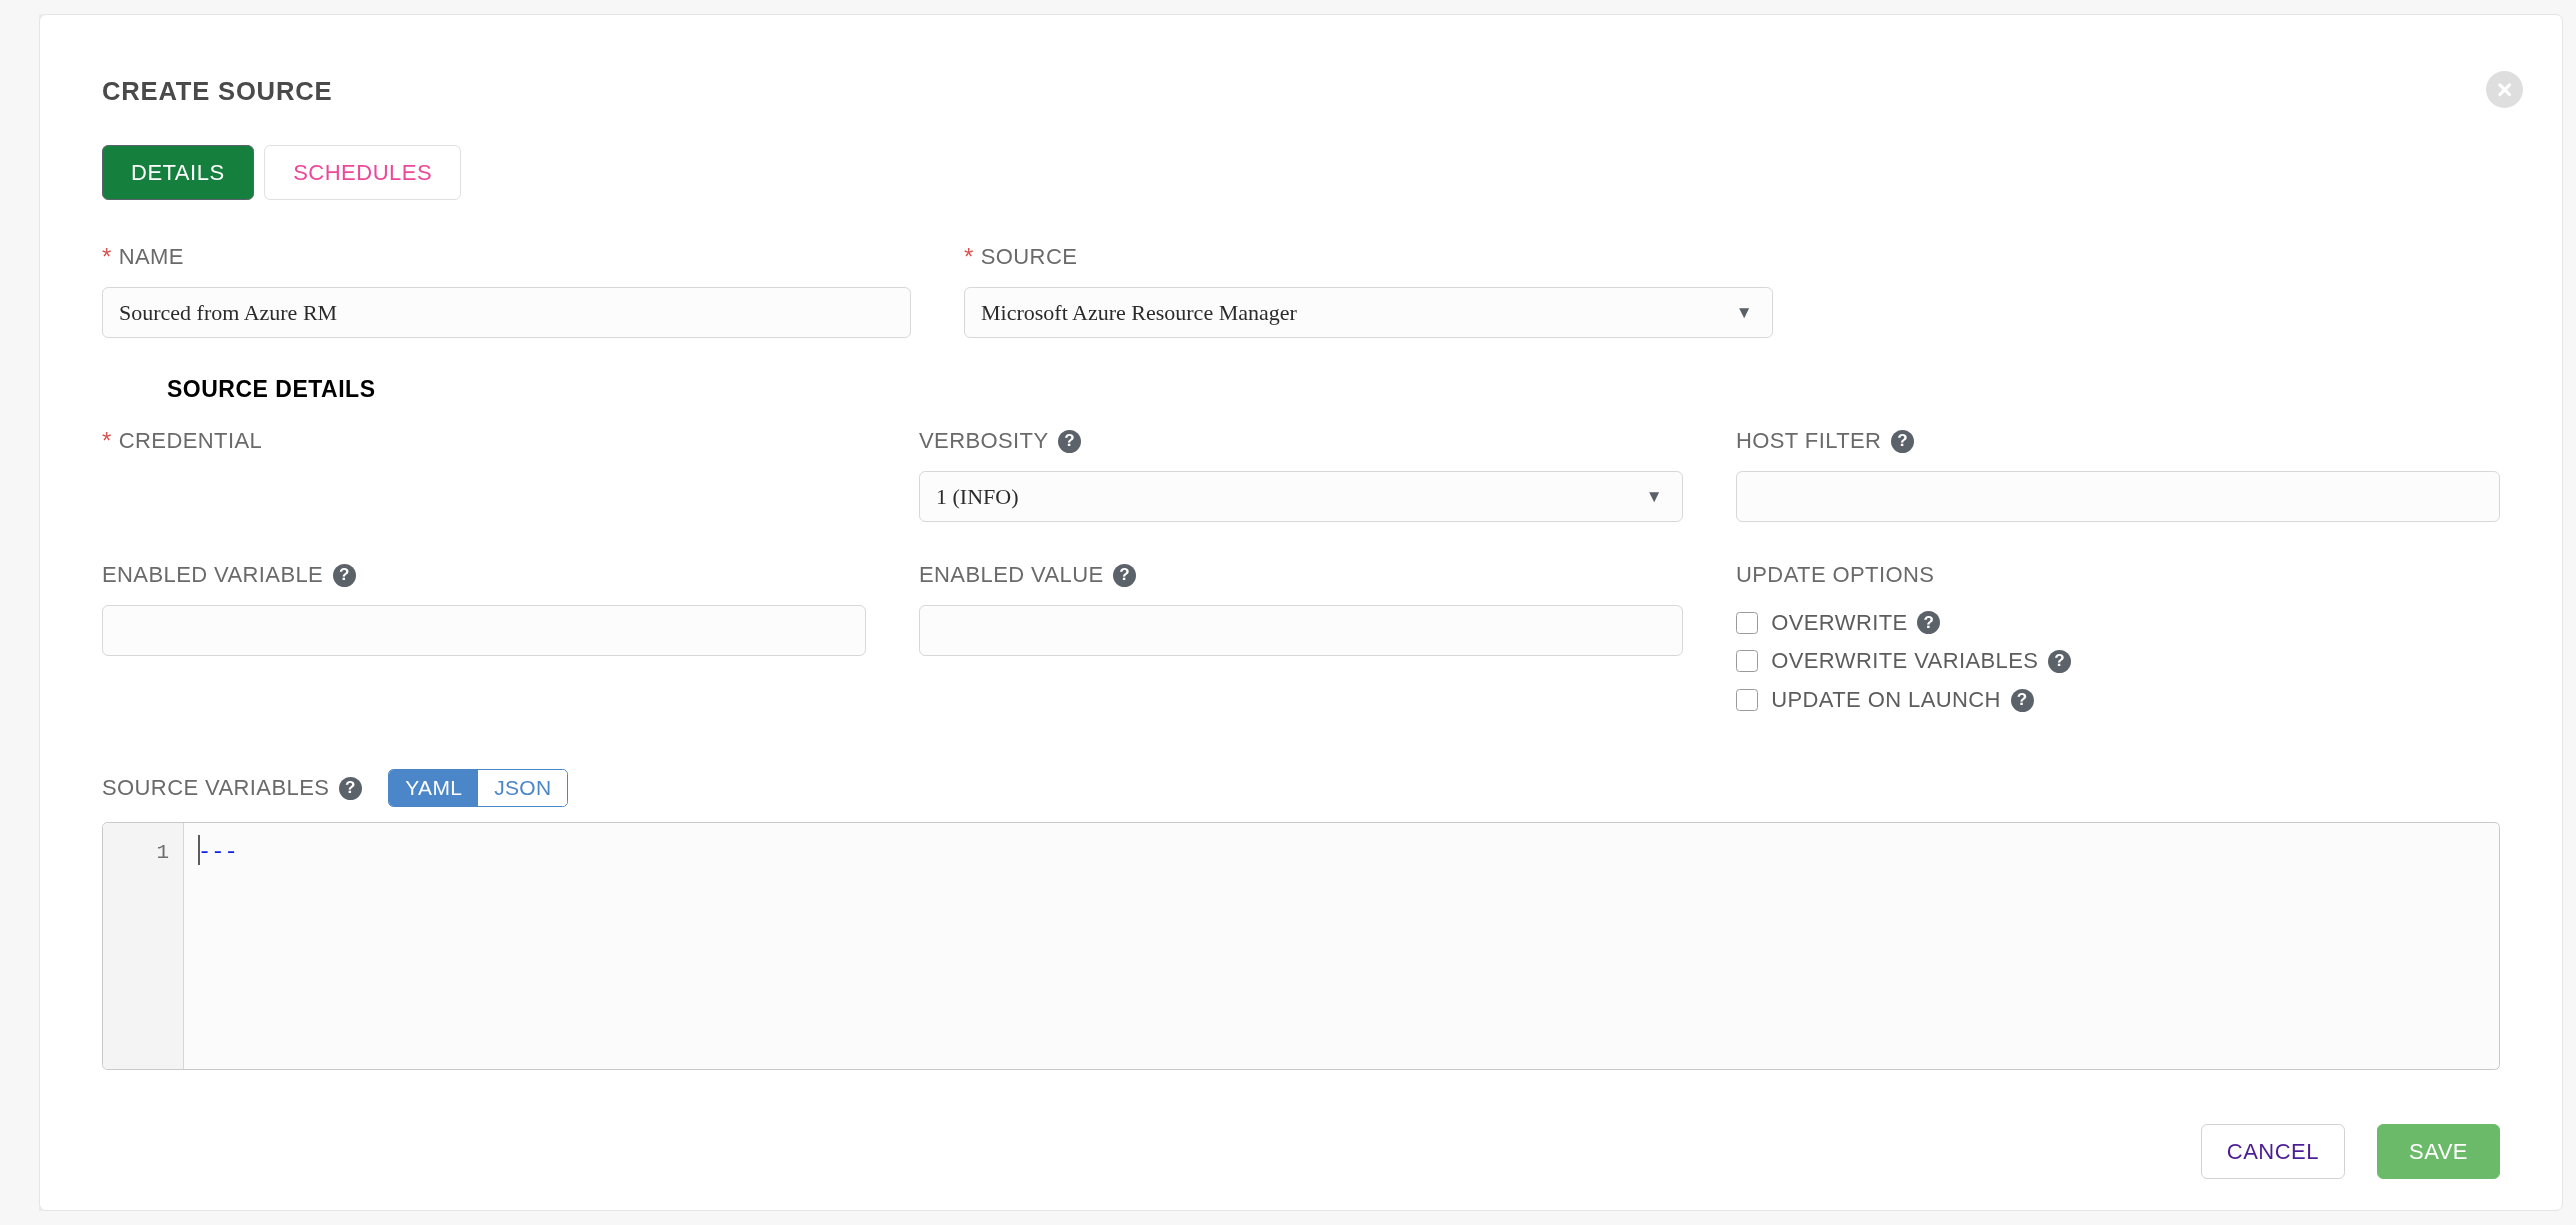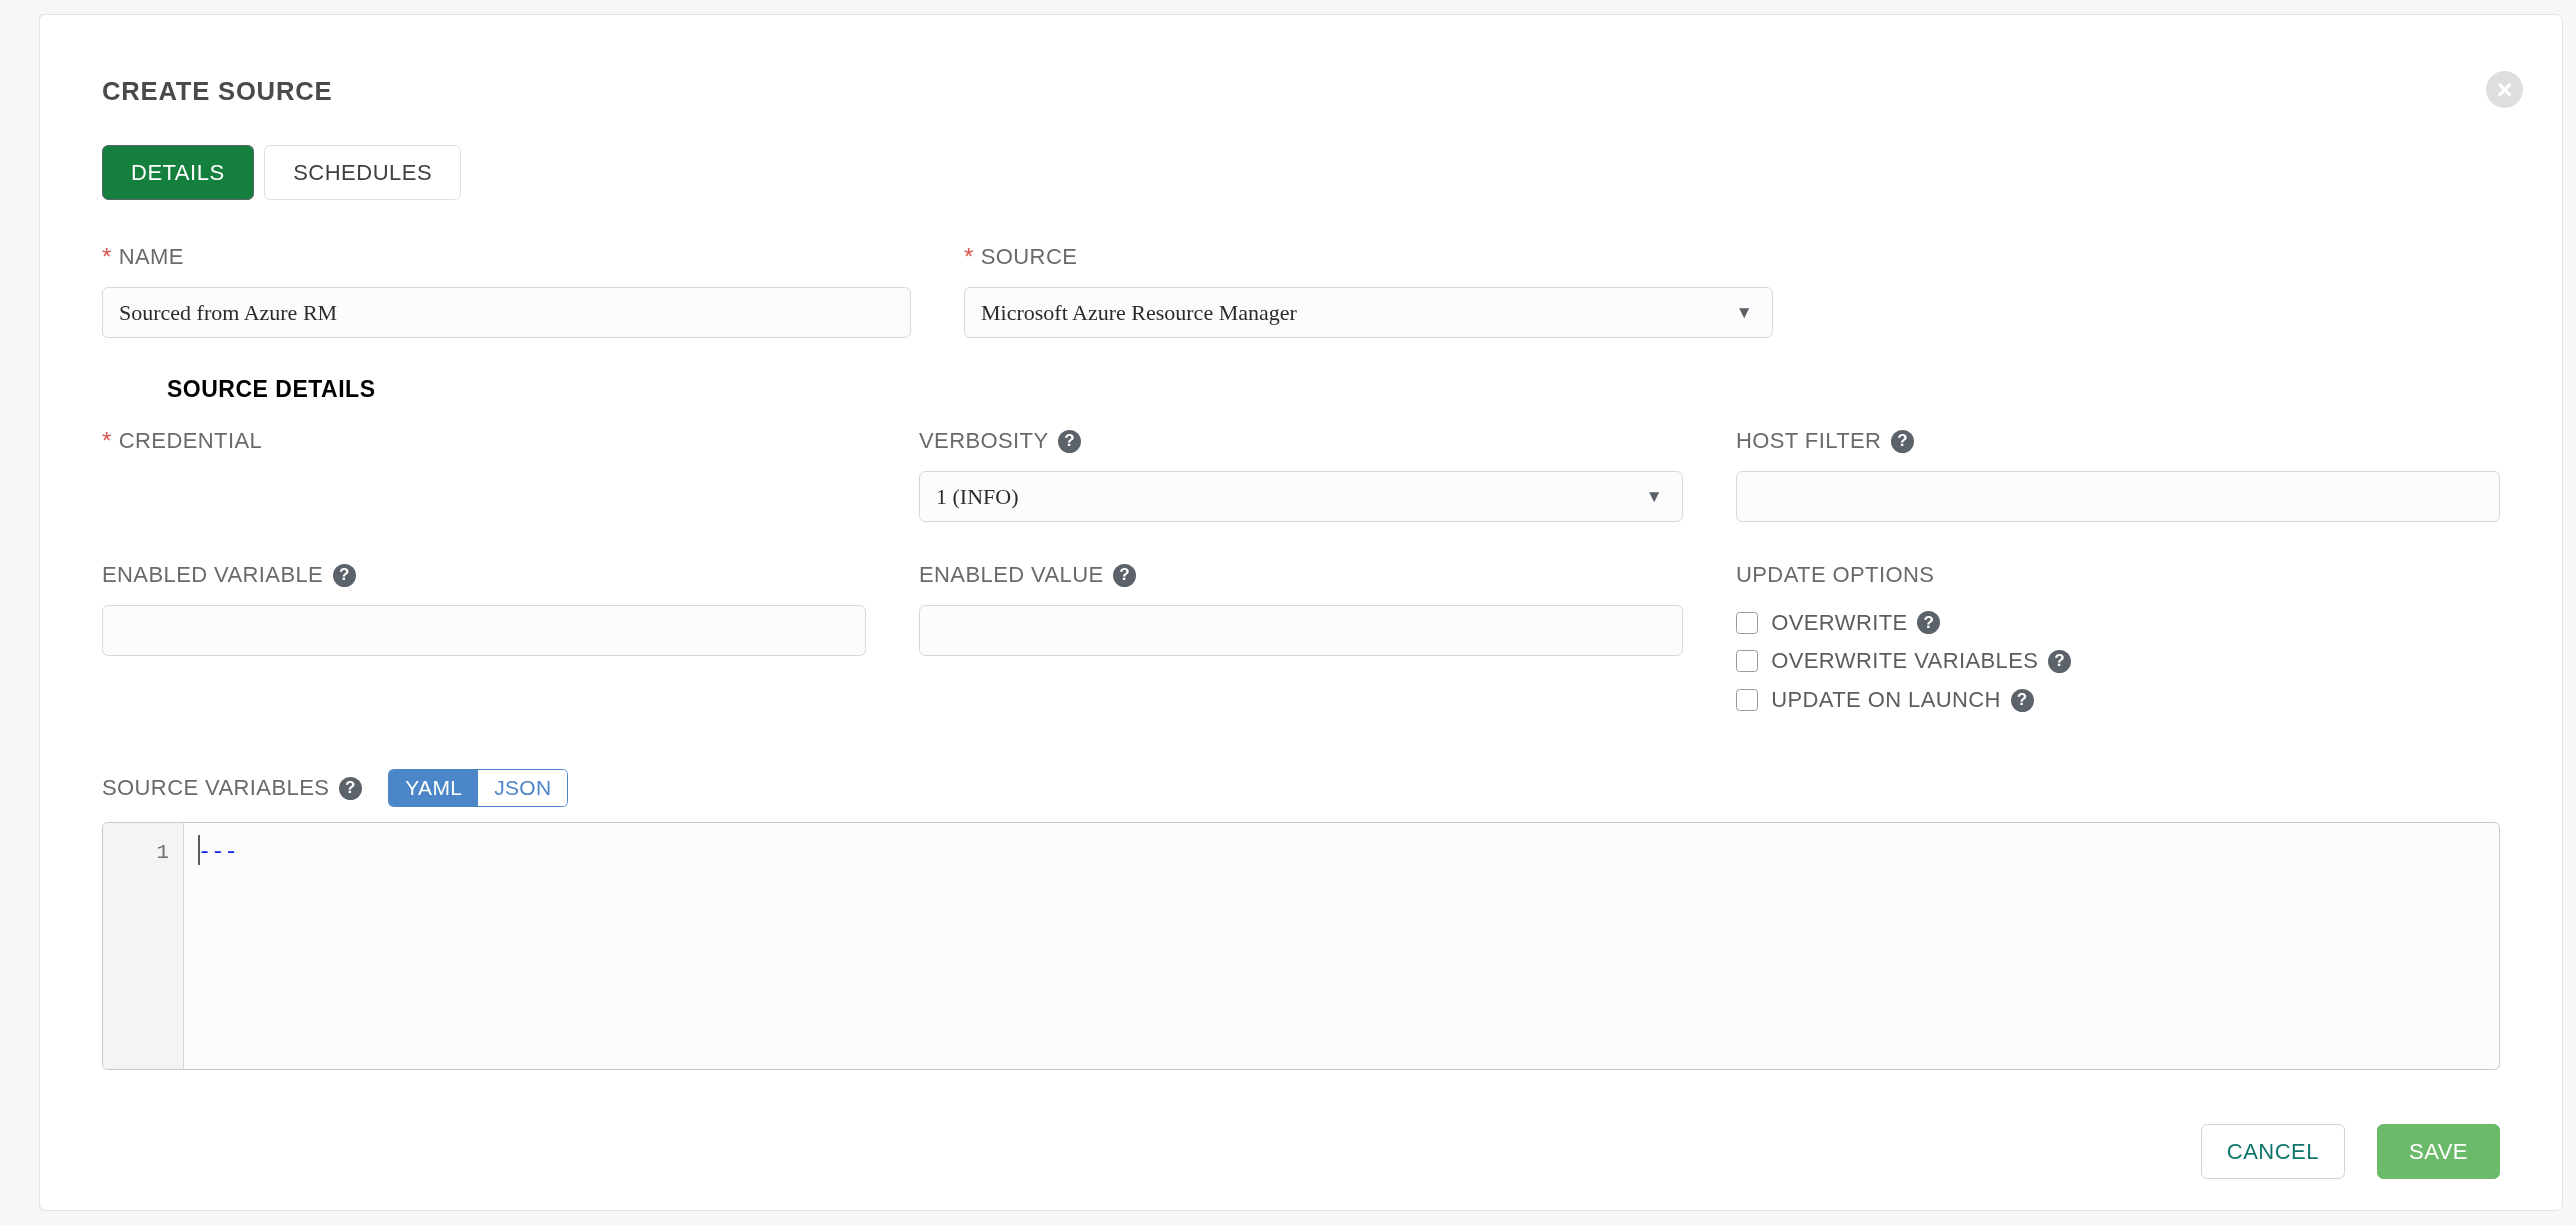--- a/index.html
+++ b/index.html
@@ -64,21 +64,21 @@
   .tabs { position: absolute; left: 0; top: 130px; display: flex; gap: 10.6px; }
   .tab {
     height: 55px; padding: 0 28px;
     display: flex; align-items: center; justify-content: center;
     border-radius: 6.2px;
     font-size: 22px; letter-spacing: 0.5px;
     cursor: pointer;
     white-space: nowrap;
   }
   .tab.active { background: #15803d; color: #ffffff; border: 1.8px solid #5c6269; }
-  .tab.inactive { background: #ffffff; color: #404040; border: 1.8px solid #e0e0e0; }
+  .tab.inactive { background: #ffffff; color: #ec4899; border: 1.8px solid #e0e0e0; }
 
   
   .row { position: absolute; left: 0; right: 0; display: flex; }
   .col { width: 809px; margin-right: 53px; }
   .col:last-child { margin-right: 0; }
 
   .flabel {
     font-size: 22px;
     color: #6a6a6a;
     letter-spacing: 0.4px;
@@ -230,21 +230,21 @@
     display: flex; gap: 32px;
   }
   .btn {
     height: 55px; min-width: 123px;
     display: flex; align-items: center; justify-content: center;
     border-radius: 6.2px;
     font-size: 22px; letter-spacing: 0.5px;
     cursor: pointer;
     padding: 0 25px;
   }
-  .btn-cancel { background: #fff; border: 1.8px solid #d2d2d2; color: #0f766e; }
+  .btn-cancel { background: #fff; border: 1.8px solid #d2d2d2; color: #4c1d95; }
   .btn-save { background: #6aba6a; color: #fff; border: 1.8px solid #6aba6a; }
 </style>
 </head>
 <body>
 
 <div class="scroll-track"></div>
 <div class="scroll-thumb"></div>
 
 <div class="card">
 

